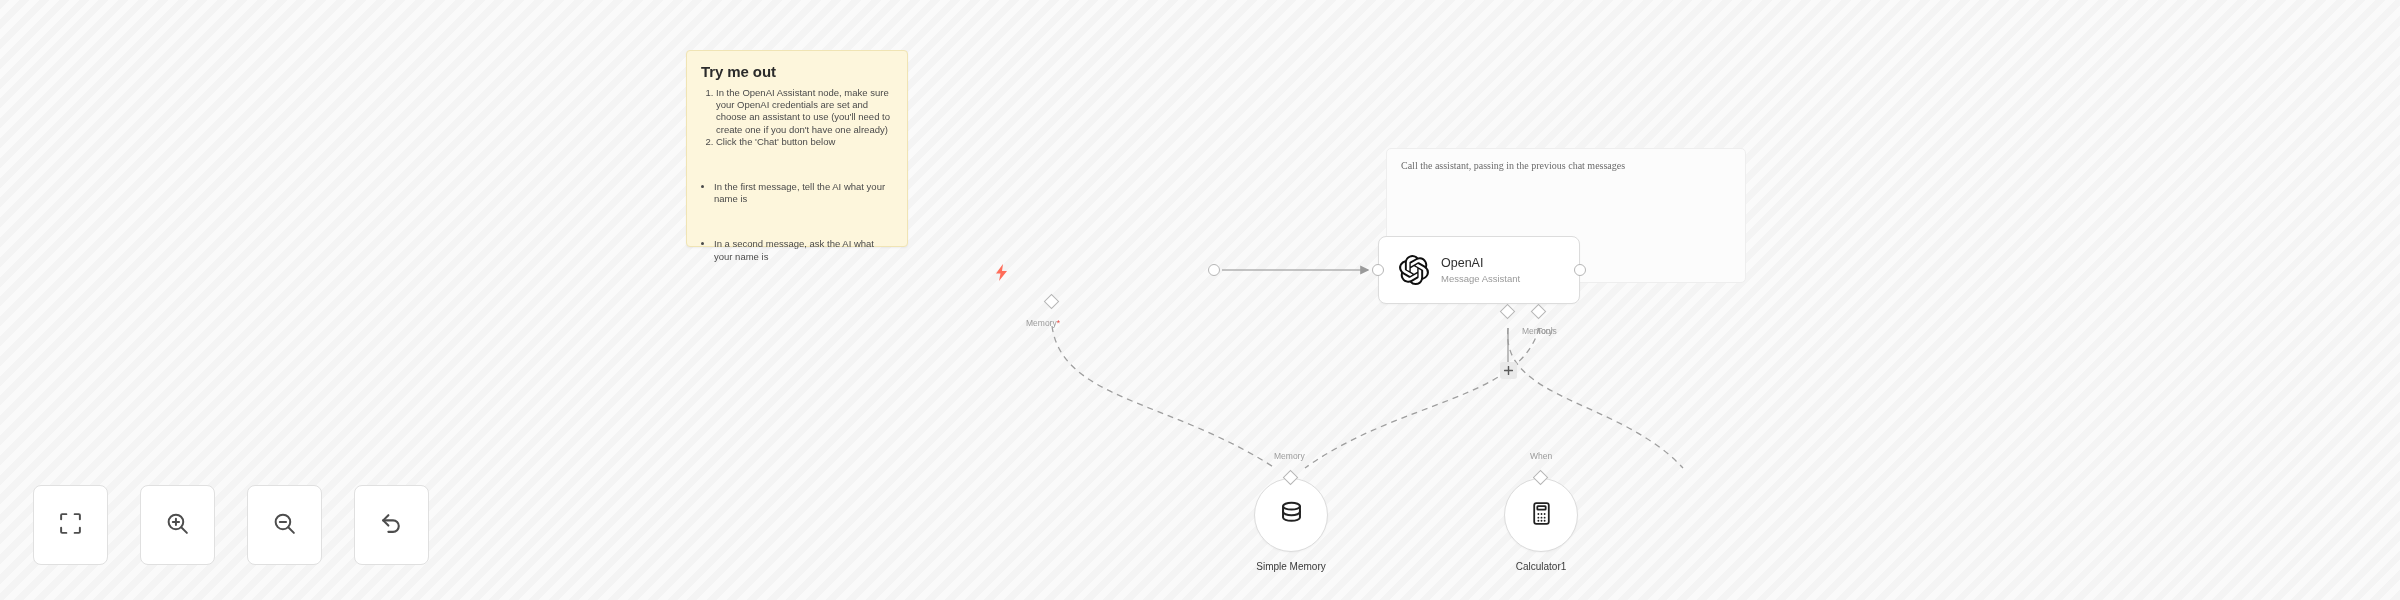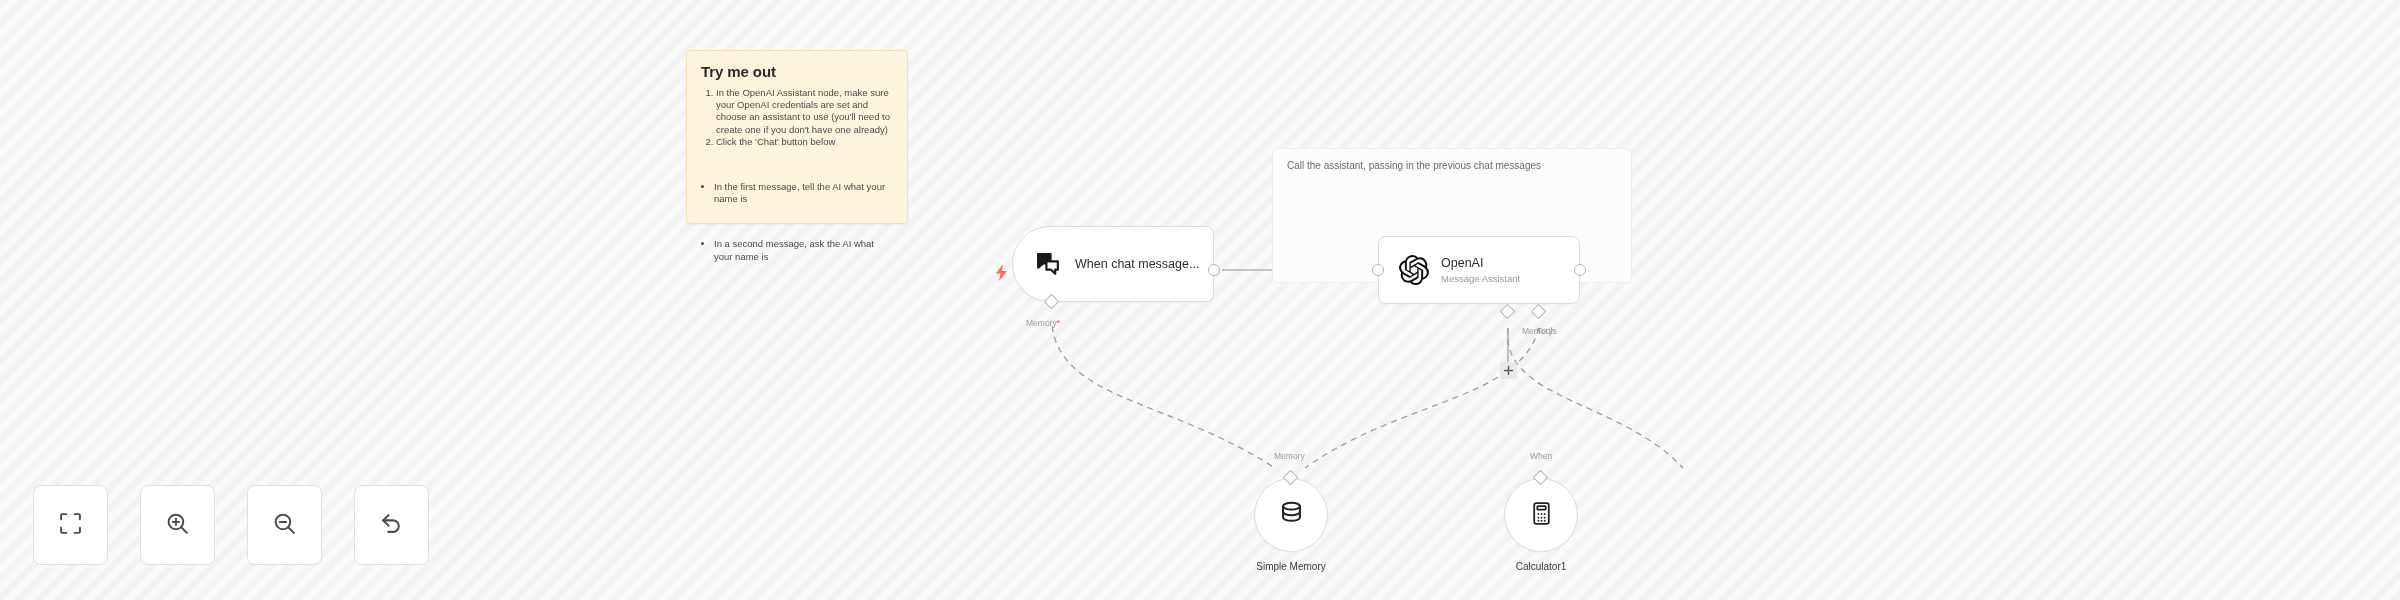--- a/index.html
+++ b/index.html
@@ -35,21 +35,21 @@
   
   .sticky-note {
     position: absolute;
     background: #fdf6dc;
     border: 1px solid #f0e4b4;
     border-radius: 4px;
     box-shadow: 0 1px 2px rgba(0,0,0,0.05);
   }
   #sticky-try {
     left: 686px; top: 50px;
-    width: 222px; height: 174px;
+    width: 222px; height: 197px;
     padding: 12px 14px 10px 14px;
   }
   #sticky-try .note-title {
     font-size: 15px;
     font-weight: 700;
     color: #2b2b2b;
     margin-bottom: 7px;
     letter-spacing: -0.1px;
   }
   #sticky-try ol {
@@ -70,27 +70,28 @@
     font-size: 9.5px;
     line-height: 12.2px;
     color: #4a4a4a;
     margin-bottom: 5px;
     margin-top: 33px;
   }
 
   
   #sticky-assistant {
     position: absolute;
-    left: 1272px; top: 148px;
+    left: 1386px; top: 148px;
     width: 360px; height: 84px;
     background: #fcfcfc;
     border: 1px solid #eeeeee;
     border-radius: 5px;
     padding: 10px 14px;
     height: 135px;
+    font-family: Liberation Serif, serif;
   }
   #sticky-assistant .note-caption {
     font-size: 10px;
     line-height: 14px;
     color: #6b6b6b;
     max-width: 300px;
   }
 
   
   .node-rect {
@@ -259,31 +260,20 @@
   <div id="sticky-assistant">
     <div class="note-caption">Call the assistant, passing in the previous chat messages</div>
   </div>
 
   <div id="trigger-bolt">
     <svg width="13" height="17" viewBox="0 0 13 17">
       <polygon points="8,0 1,9.5 5.5,9.5 4,17 12,7 7,7" fill="#ff6d5a"></polygon>
     </svg>
   </div>
 
-  <div class="node-rect" id="node-trigger">
-    <div class="node-icon">
-      <svg width="27" height="27" viewBox="0 0 26 26" fill="none" stroke="#1a1a1a" stroke-width="2.1" stroke-linejoin="round" stroke-linecap="round">
-        <path d="M3 3 h12 v9 h-7 l-5 4 z" fill="#1a1a1a" stroke="#1a1a1a"></path>
-        <path d="M11 10 h11 v8 h-2.5 v4 l-4-4 h-4.5 z" fill="#ffffff" stroke="#1a1a1a"></path>
-      </svg>
-    </div>
-    <div class="node-text">
-      <span class="node-title">When chat message...</span>
-    </div>
-  </div>
 
   <div class="endpoint-dot" style="left:1208px; top:264px;"></div>
   <div class="endpoint-diamond" style="left:1046px; top:296px;"></div>
   <div class="port-label" style="left:1026px; top:318px;">
     <span>Memory</span><span class="req">*</span>
   </div>
 
   <div class="node-rect" id="node-openai">
     <div class="node-icon">
       <svg width="30" height="30" viewBox="0 0 24 24" fill="#0f0f0f">

